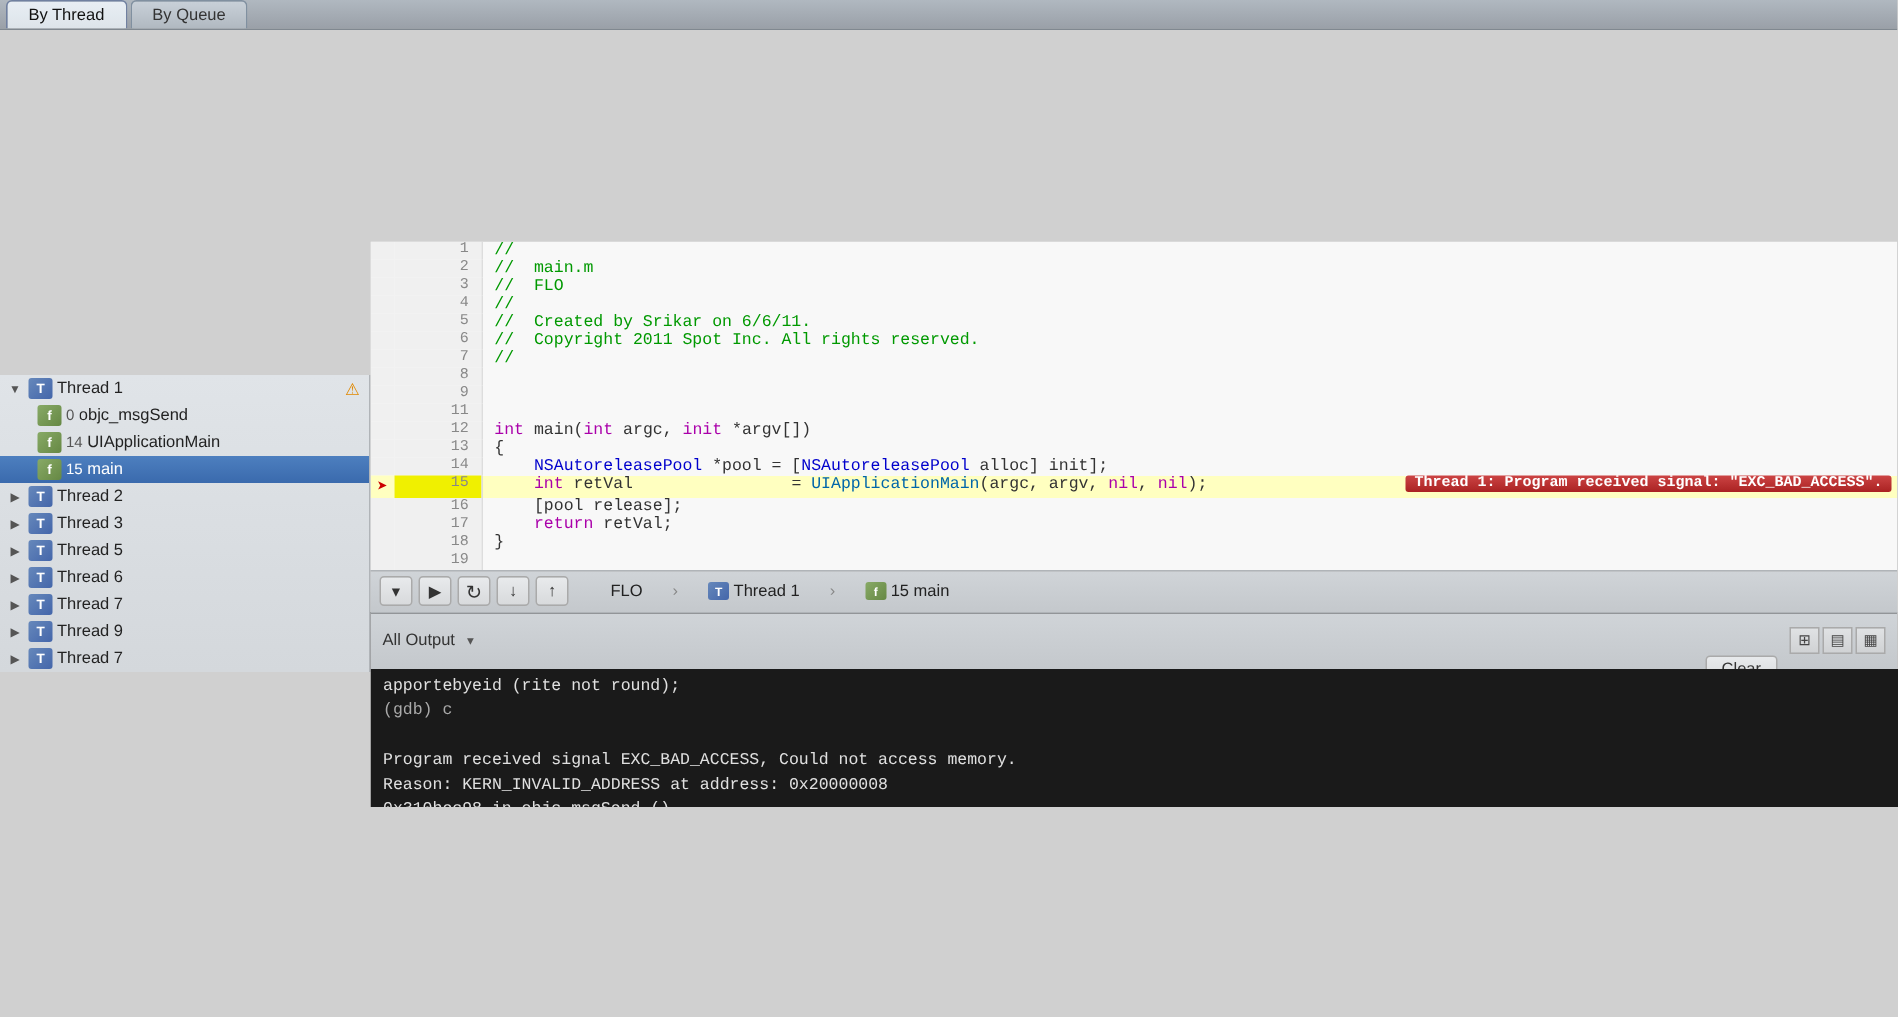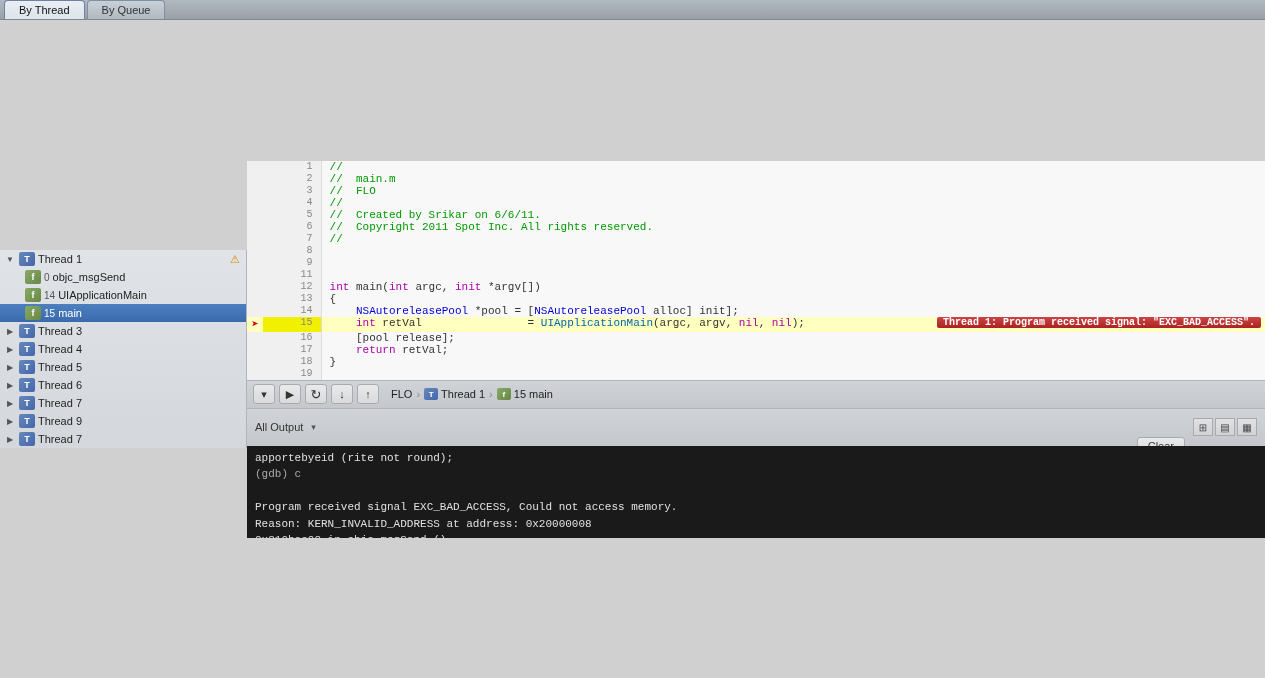--- a/index.html
+++ b/index.html
@@ -276,24 +276,25 @@
       align-items: center;
       justify-content: center;
       font-size: 11px;
       color: #333;
     }
 
     .breadcrumb-bar {
       display: flex;
       align-items: center;
       flex: 1;
-      gap: 4px;
+      gap: 20px;
       font-size: 11px;
       color: #333;
       padding-left: 8px;
+      margin-left: 16px;
     }
 
     .breadcrumb-sep {
       color: #888;
     }
 
     .breadcrumb-item {
       display: flex;
       align-items: center;
       gap: 3px;
@@ -454,32 +455,32 @@
       <span class="sub-item-num">14</span>
       <span class="sub-item-label">UIApplicationMain</span>
     </div>
 
     <div class="sub-item selected-sub-item">
       <span class="sub-item-icon"></span>
       <span class="sub-item-num">15</span>
       <span class="sub-item-label">main</span>
     </div>
 
-
     <div class="thread-item">
       <span class="expand-arrow closed"></span>
       <span class="thread-icon"></span>
-      <span class="thread-label">Thread 3</span>
+      <span class="thread-label">Thread 2</span>
     </div>
 
     <div class="thread-item">
       <span class="expand-arrow closed"></span>
       <span class="thread-icon"></span>
-      <span class="thread-label">Thread 4</span>
-    </div>
+      <span class="thread-label">Thread 3</span>
+    </div>
+
 
     <div class="thread-item">
       <span class="expand-arrow closed"></span>
       <span class="thread-icon"></span>
       <span class="thread-label">Thread 5</span>
     </div>
 
     <div class="thread-item">
       <span class="expand-arrow closed"></span>
       <span class="thread-icon"></span>

